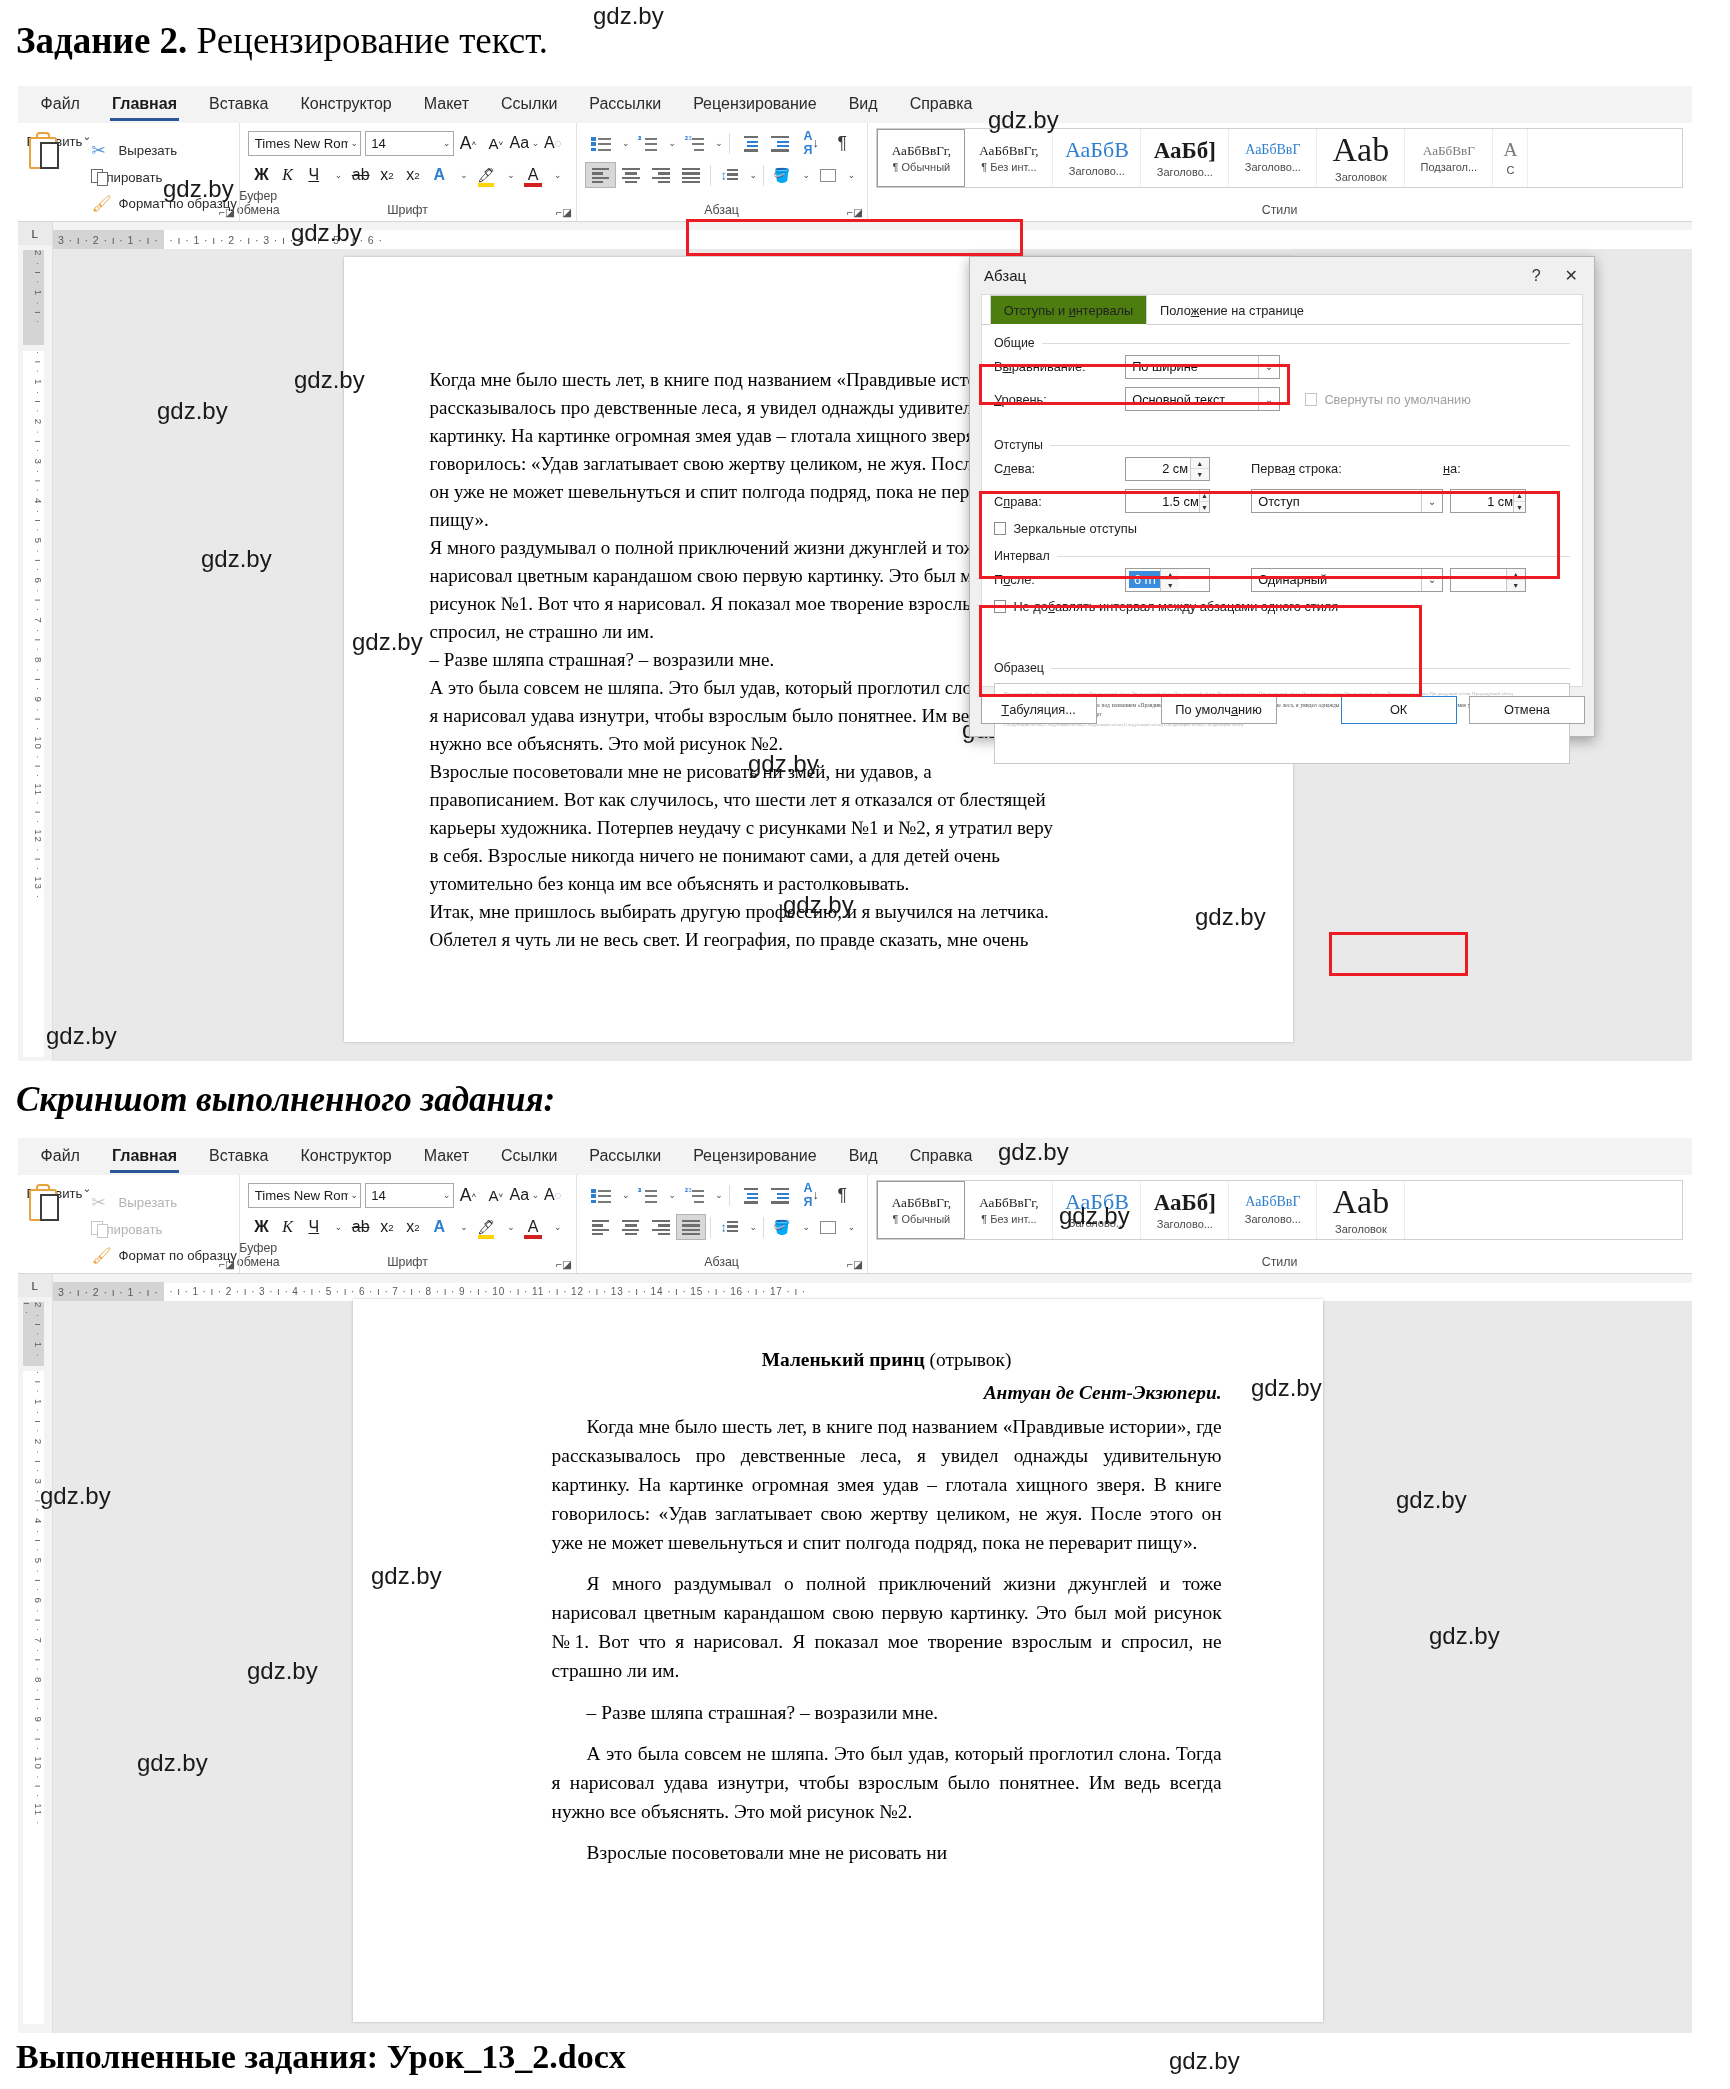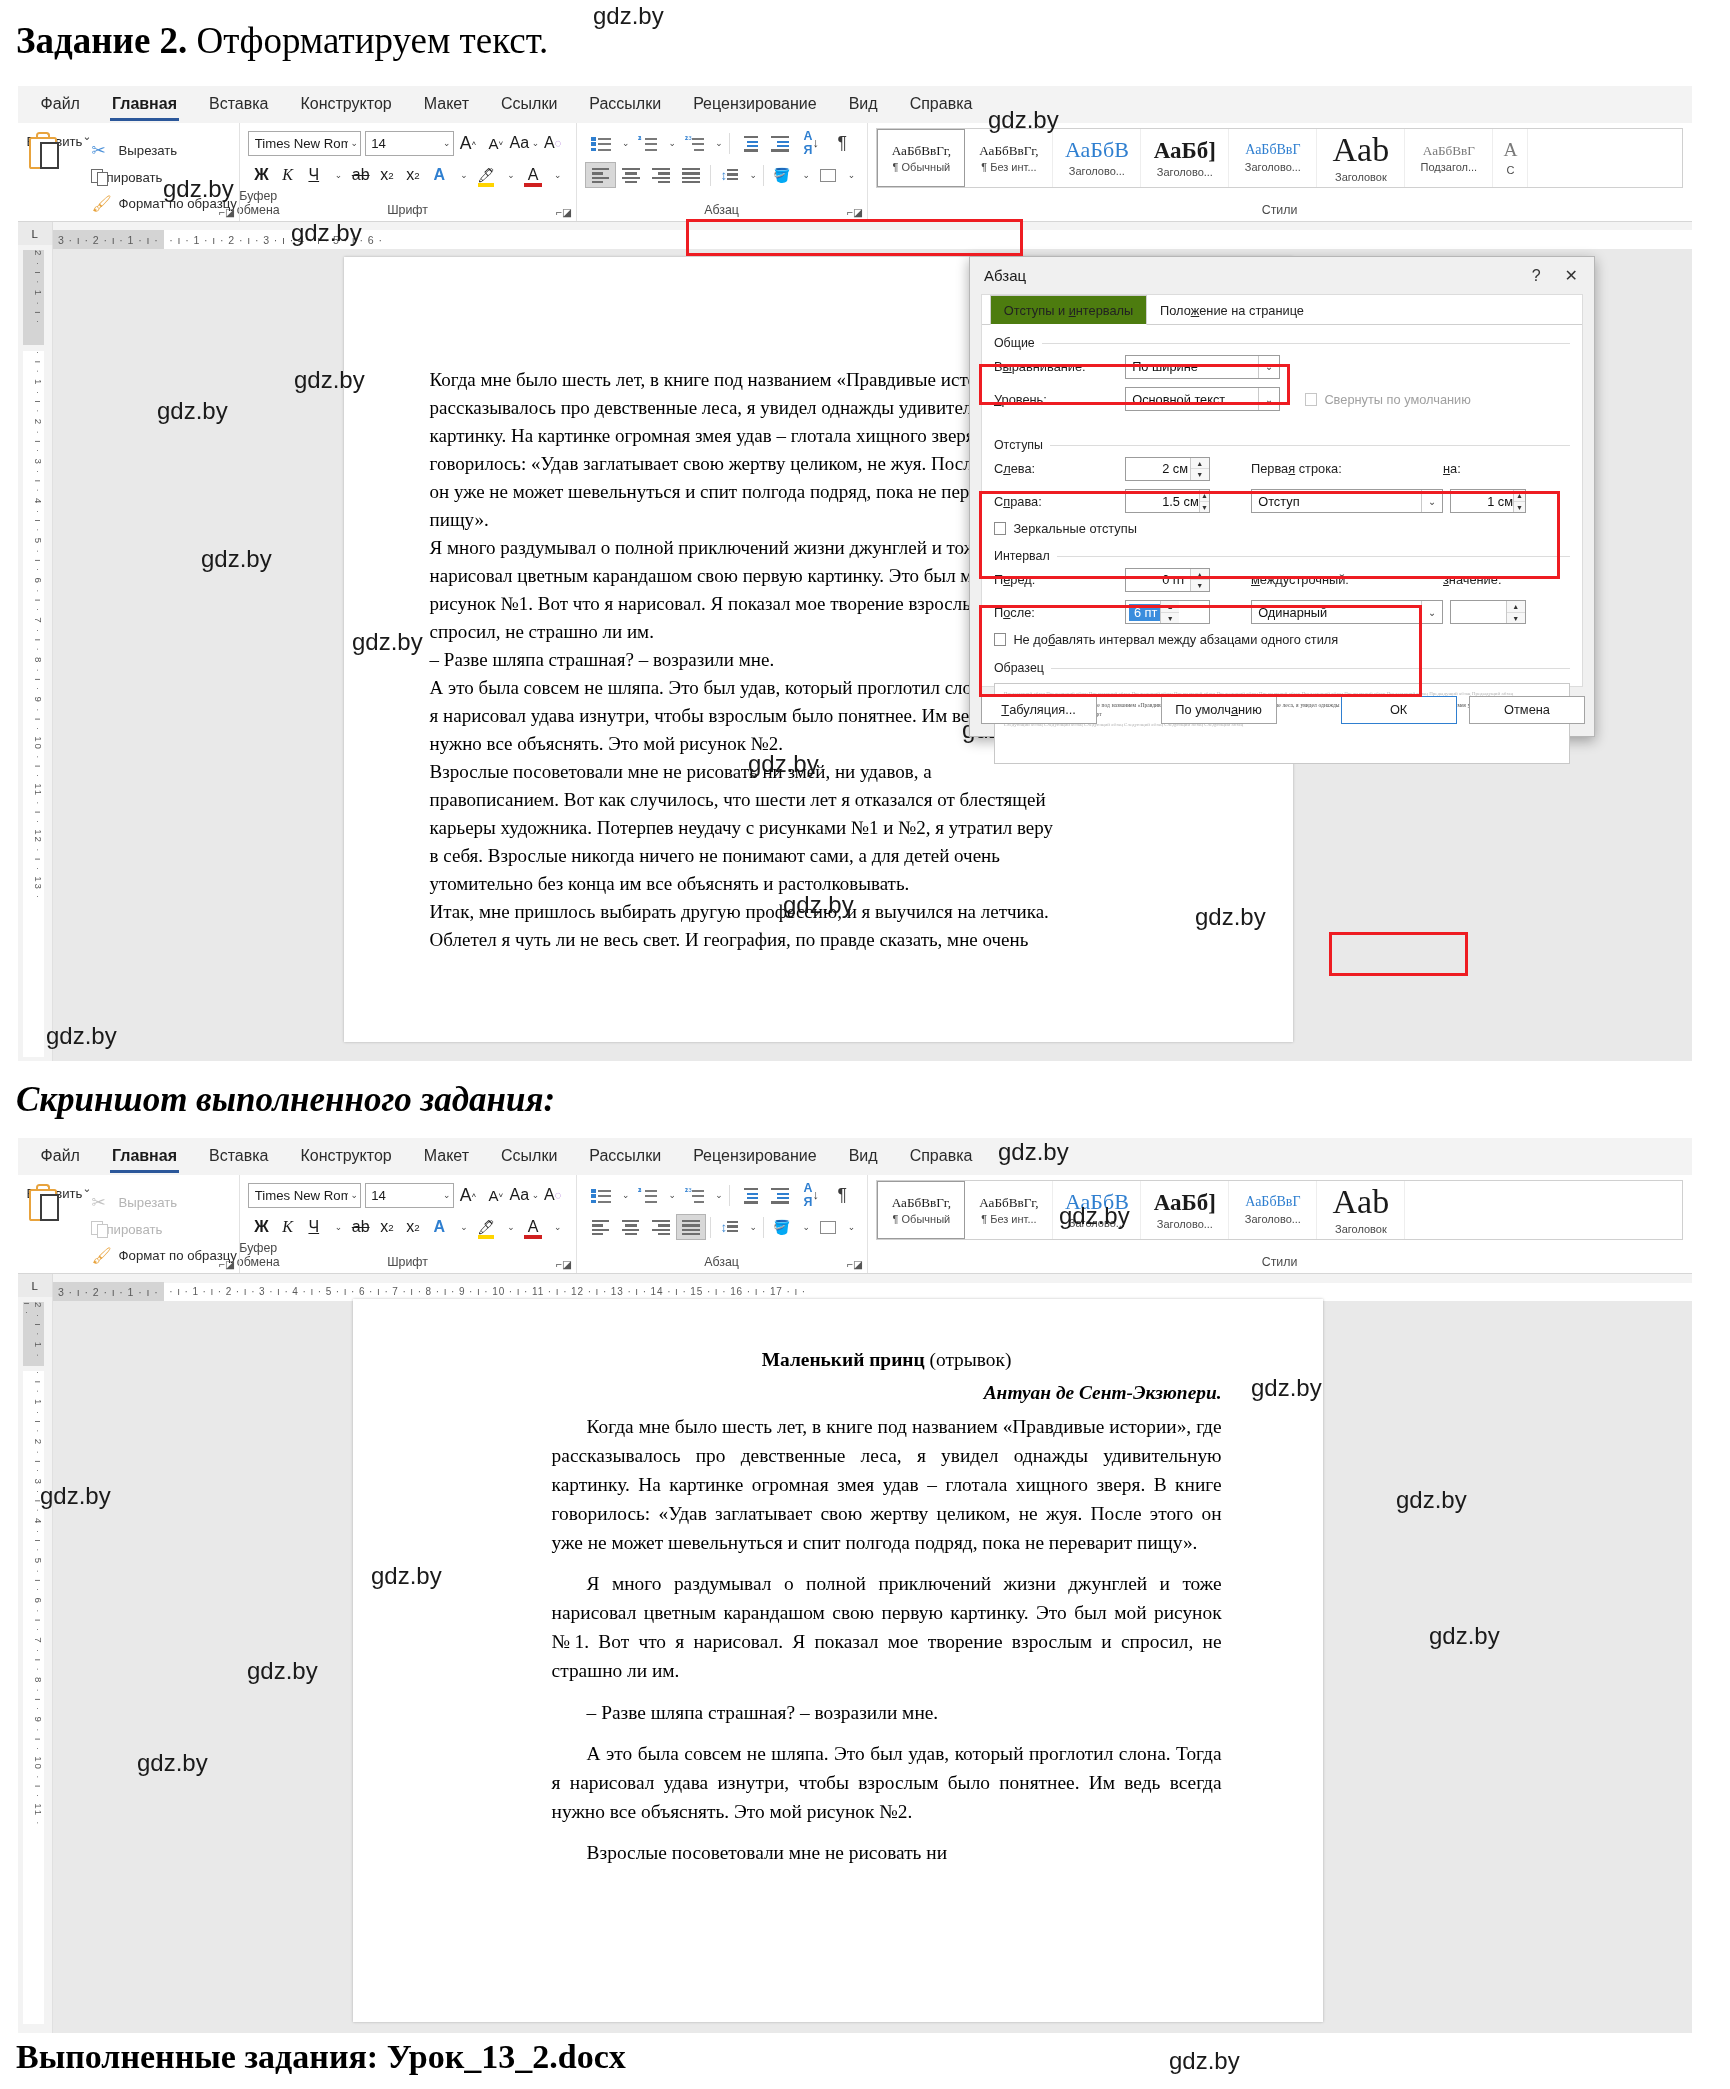--- a/index.html
+++ b/index.html
@@ -259,21 +259,21 @@
   .dbtn.default { border:1.3px solid #2f7fd0; }
 
   
   .redbox { position:absolute; border:3.5px solid #ee1c22; pointer-events:none;
             z-index:60; }
 </style>
 </head>
 <body>
 
 <div class="task-heading">
-  <b>Задание 2.</b><span class="normal"> Отформатируем текст.</span>
+  <b>Задание 2.</b><span class="normal"> Рецензирование текст.</span>
 </div>
 
 <div class="word-window win1">
 
   <div class="ribbon">
     <div class="tabs-row">
       <div class="tab">Файл</div>
       <div class="tab active">Главная</div>
       <div class="tab">Вставка</div>
       <div class="tab">Конструктор</div>
@@ -679,32 +679,20 @@
         <span class="cbox"></span>
         <span>Зеркальные отступы</span>
       </div>
     </div>
 
     <div class="fs" style="top:254px;">
       <div class="fs-legend">
           <span>Интервал</span>
           <span class="line"></span>
         </div>
-      <div class="drow" style="height:26.5px">
-        <div class="dlabel" style="width:131px"><span>П</span><u>е</u><span>ред:</span></div>
-        <div class="spin" style="width:85px">
-          <span class="sv">0 пт</span>
-          <span class="btns">
-              <span>▲</span>
-              <span>▼</span>
-            </span>
-        </div>
-        <div class="dlabel" style="margin-left:41px;width:192px"><u>м</u><span>еждустрочный:</span></div>
-        <div class="dlabel"><u>з</u><span>начение:</span></div>
-      </div>
       <div class="drow" style="height:26.5px">
         <div class="dlabel" style="width:131px"><span>П</span><u>о</u><span>сле:</span></div>
         <div class="spin" style="width:85px">
           <span class="sv selected">6 пт</span>
           <span class="btns">
               <span>▲</span>
               <span>▼</span>
             </span>
         </div>
         <div class="combo" style="width:192px;margin-left:41px">

